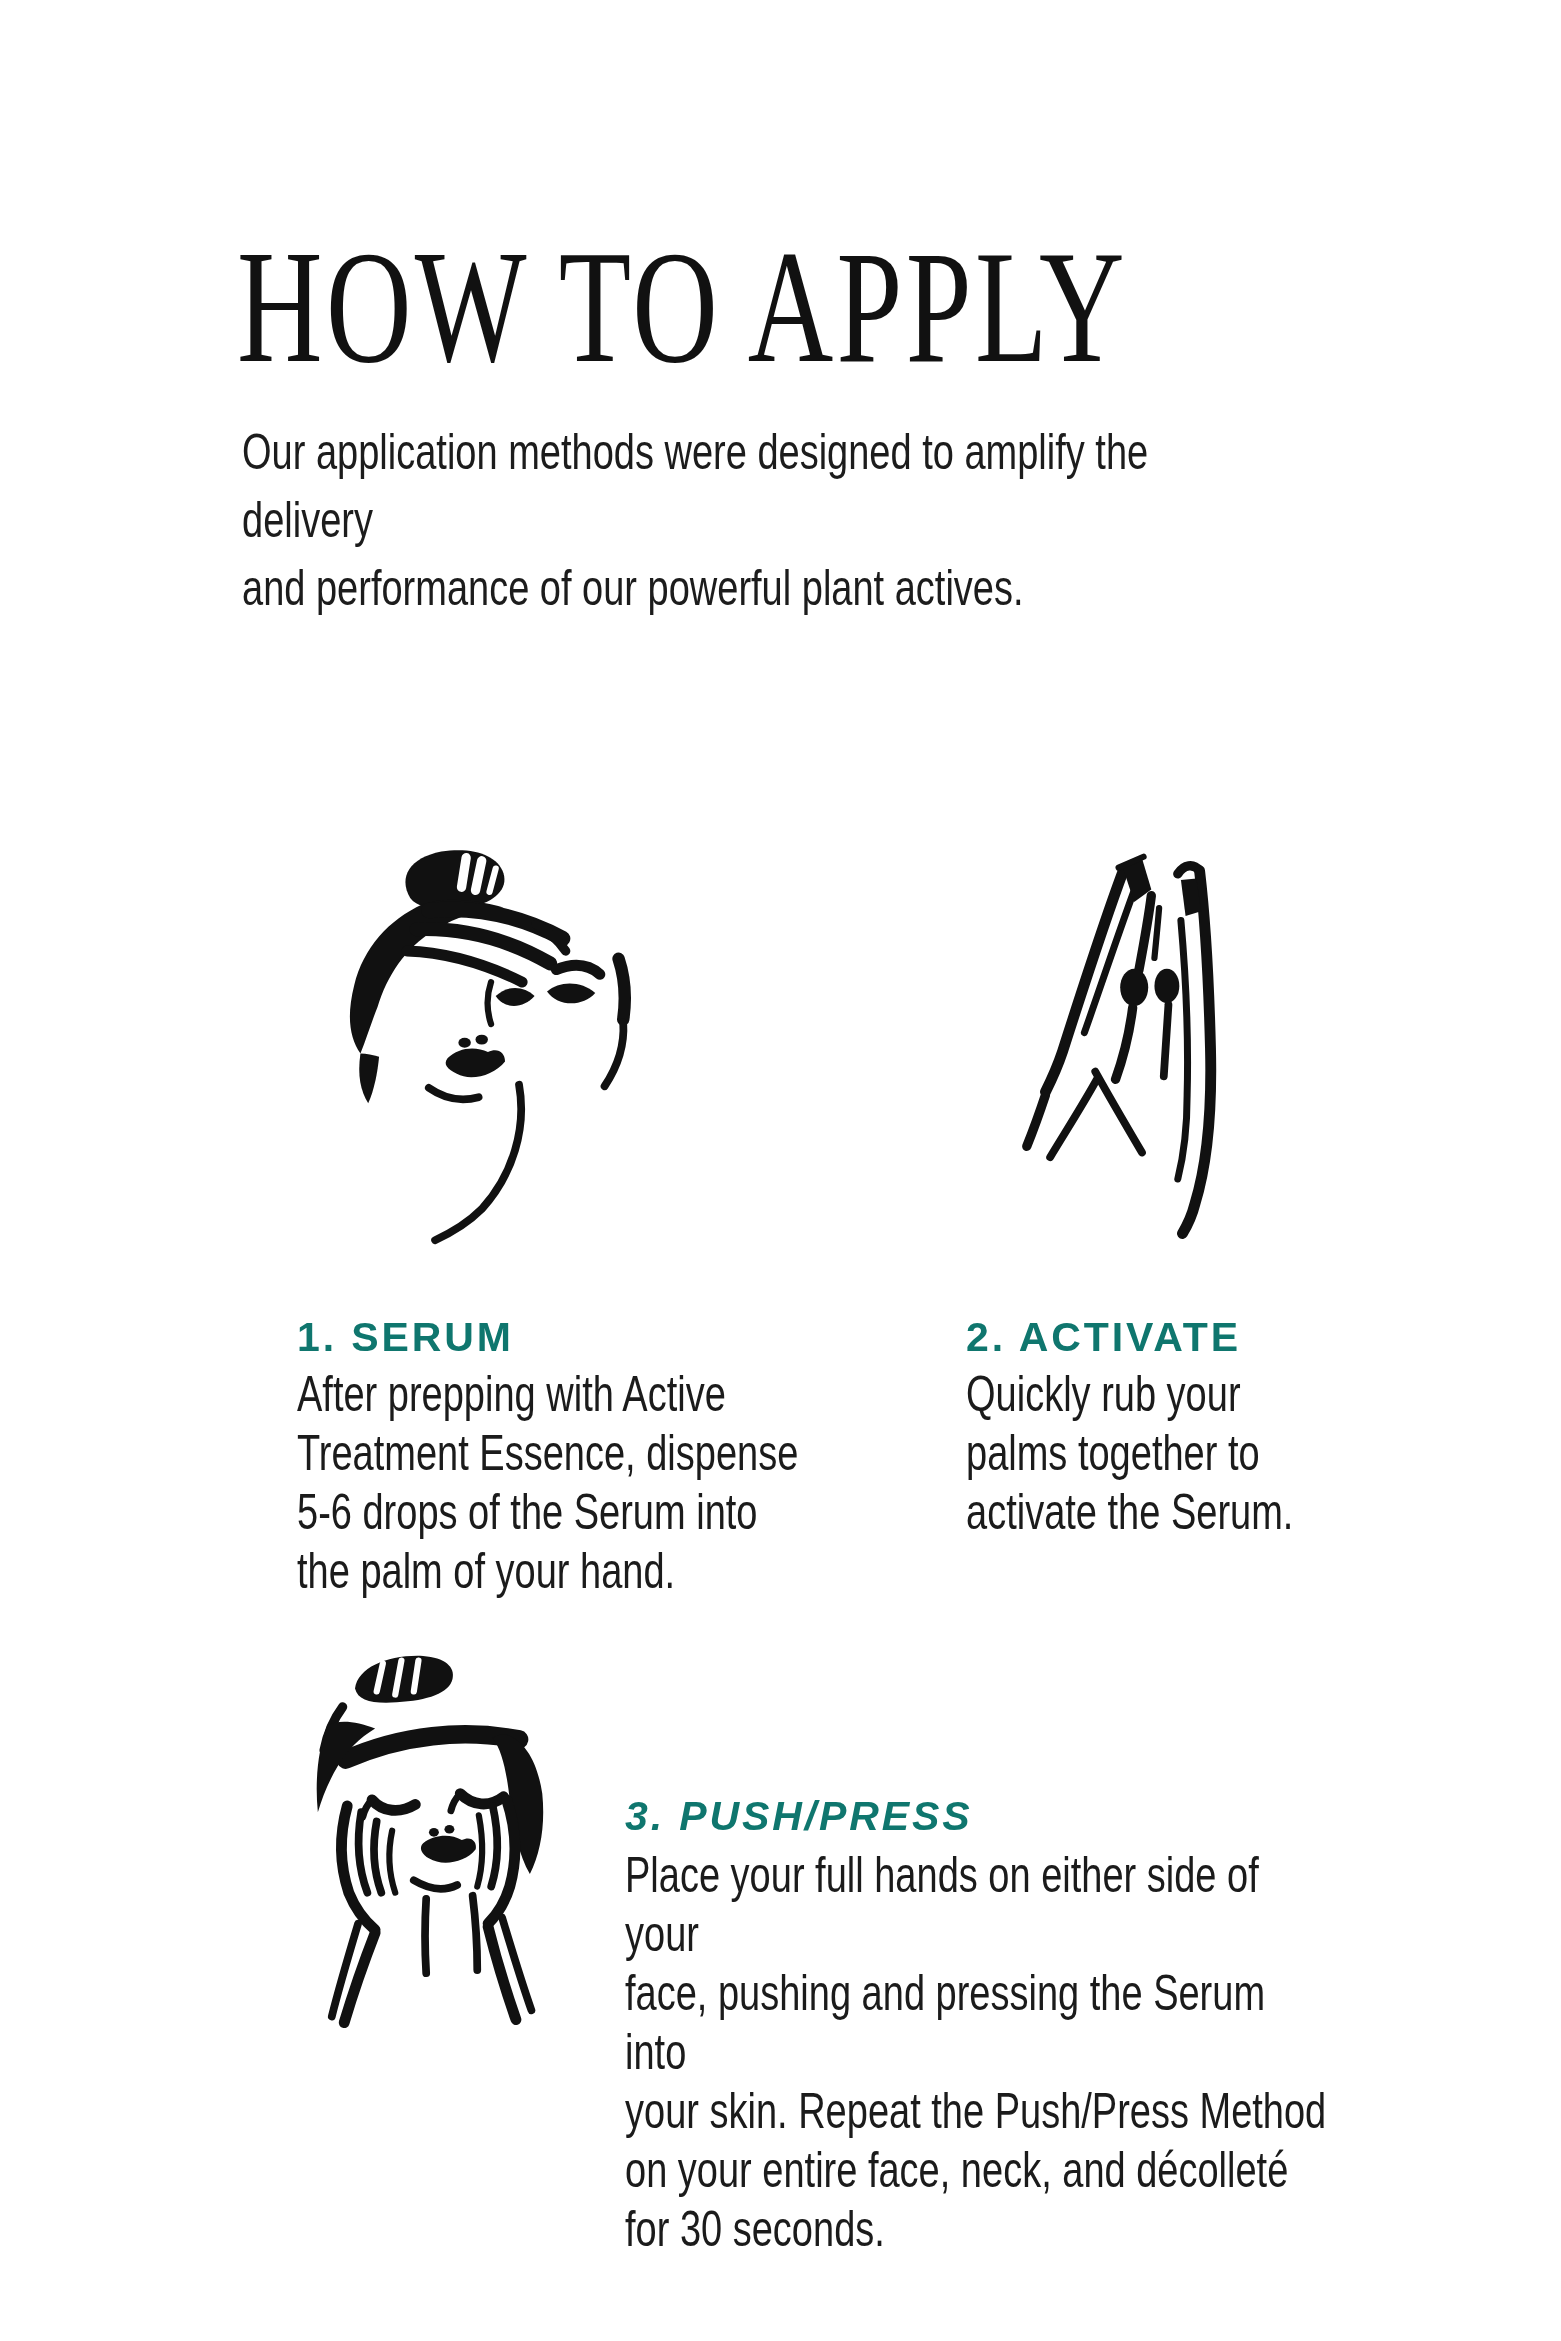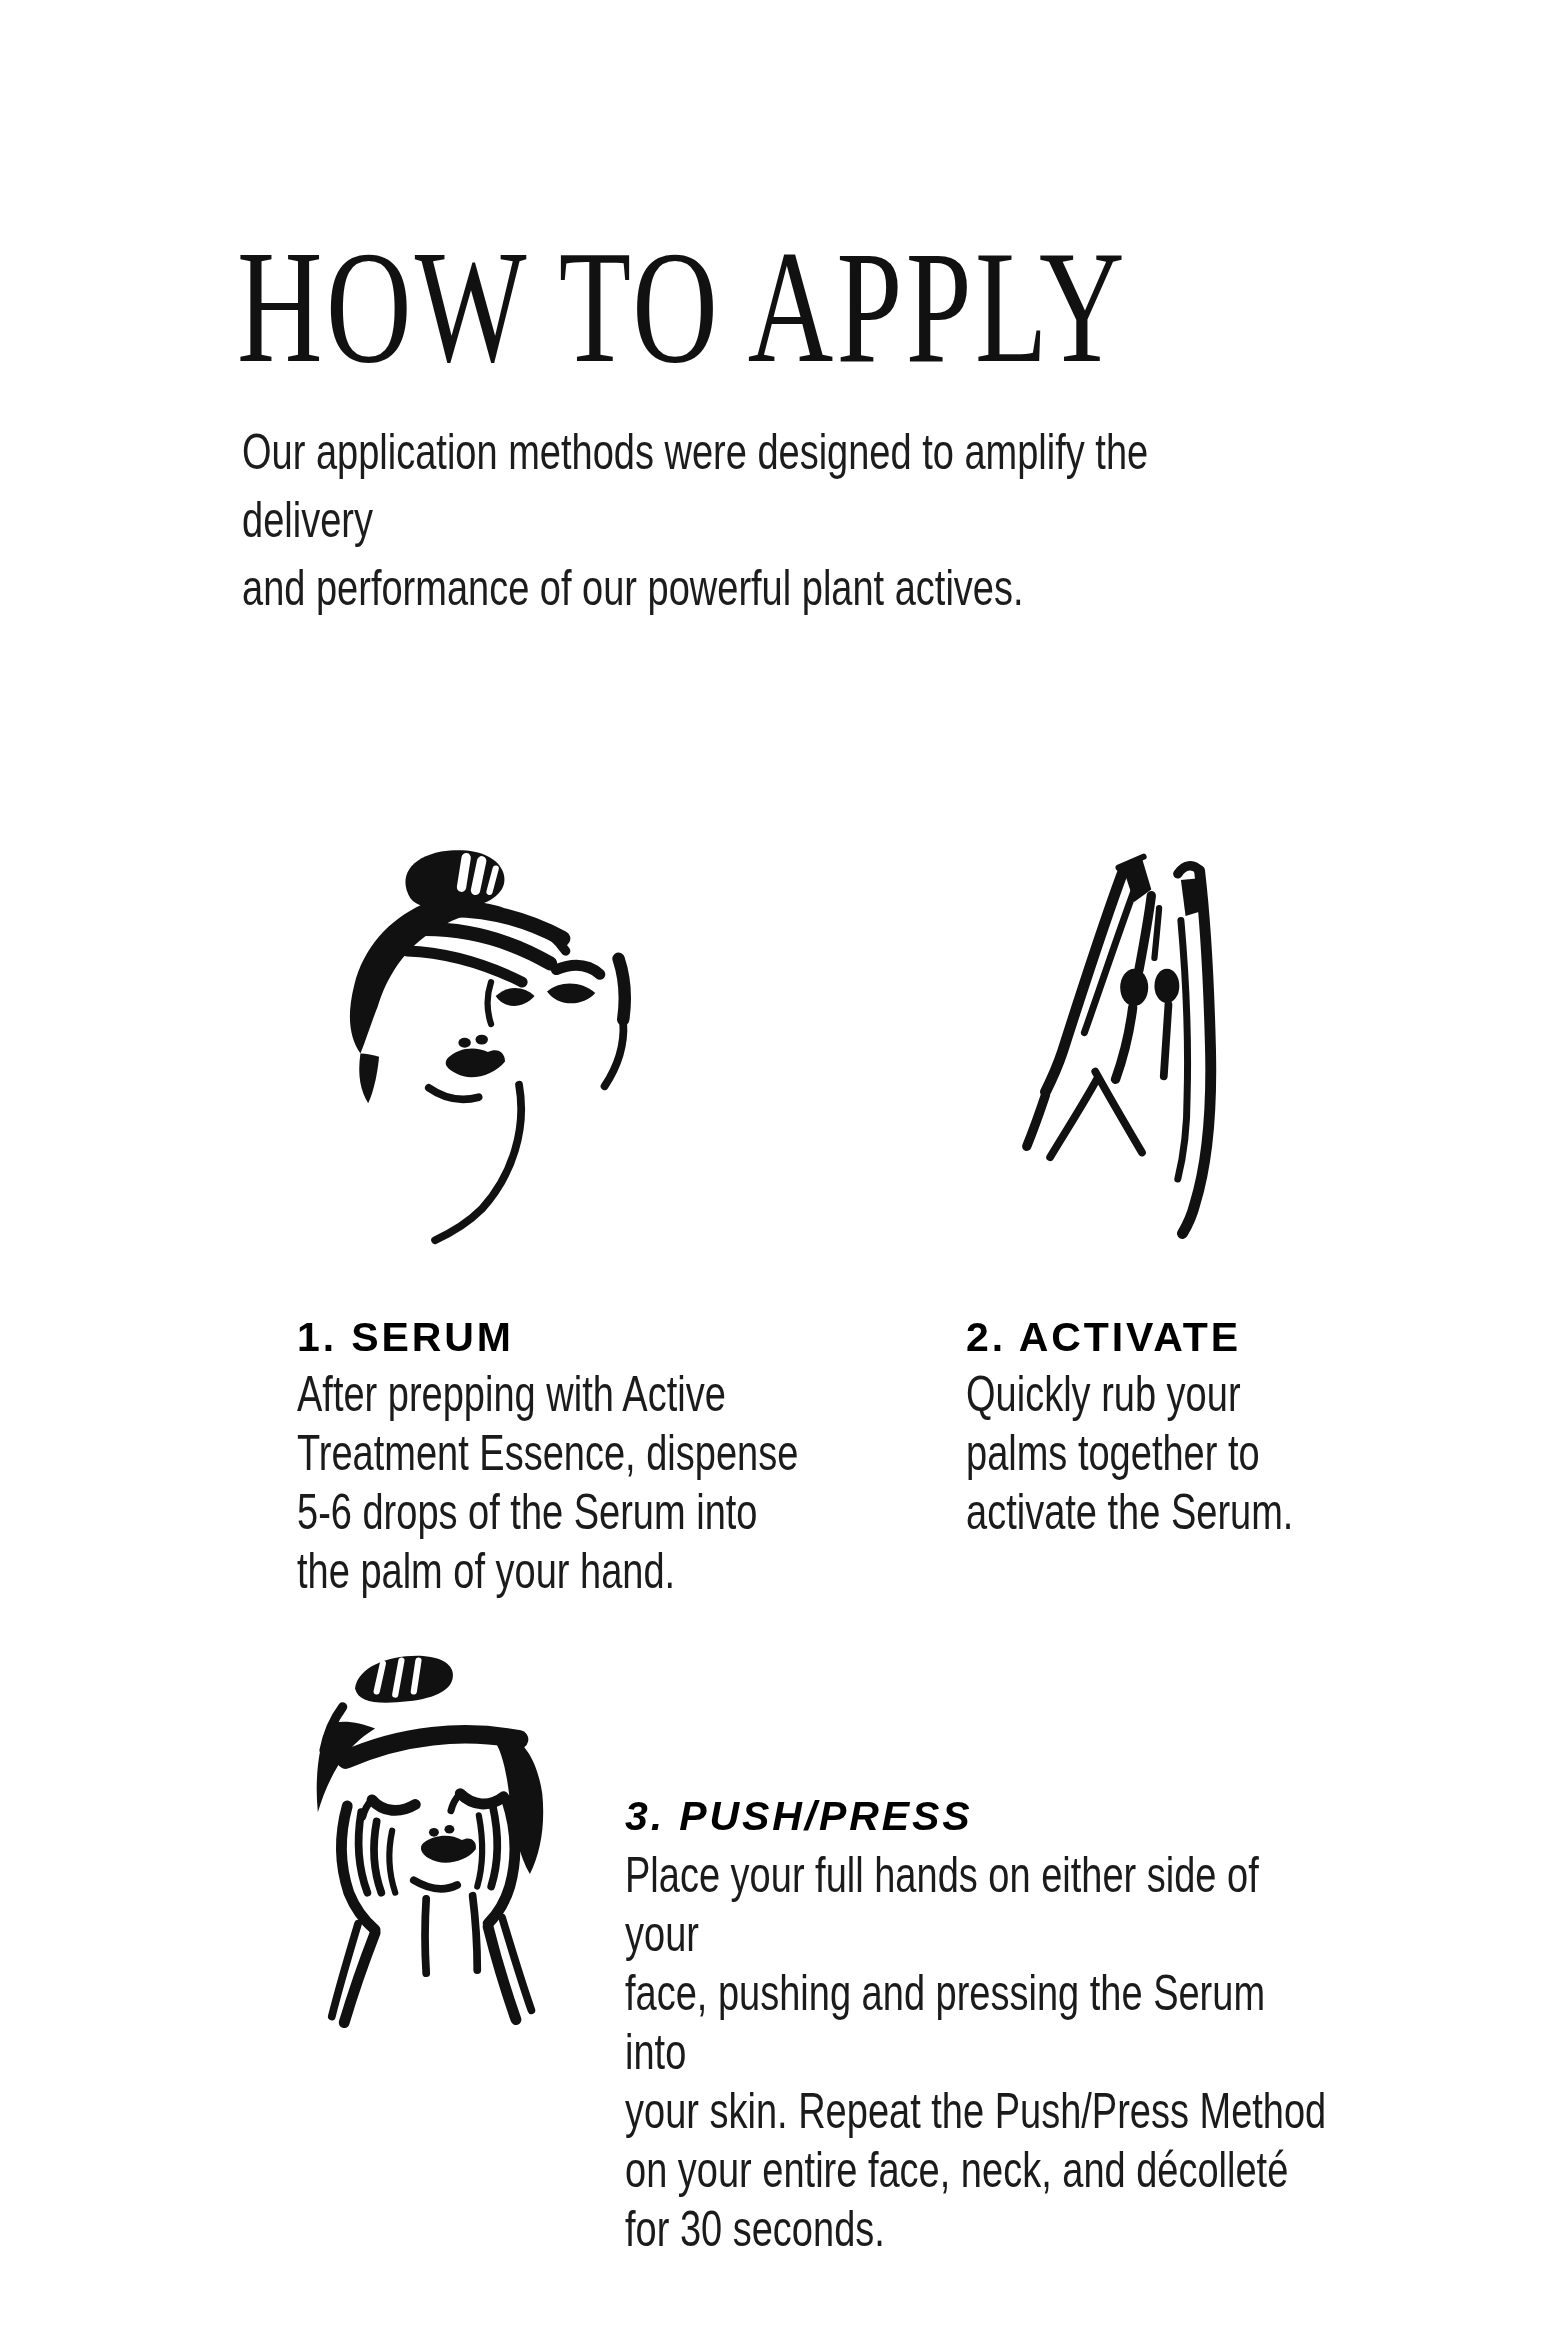--- a/index.html
+++ b/index.html
@@ -50,21 +50,21 @@
     color: #0f0f0f;
     white-space: pre-line;
   }
 
   .step-label {
     margin: 0;
     font-size: 41px;
     font-weight: 700;
     letter-spacing: 2.9px;
     line-height: 49px;
-    color: #000000;
+    color: #0f766e;
     white-space: nowrap;
   }
   .step-text {
     margin: 0;
     font-size: 50px;
     line-height: 59px;
     color: #1b1b1b;
     white-space: pre-line;
     transform: scaleX(0.76);
     transform-origin: 0 0;

